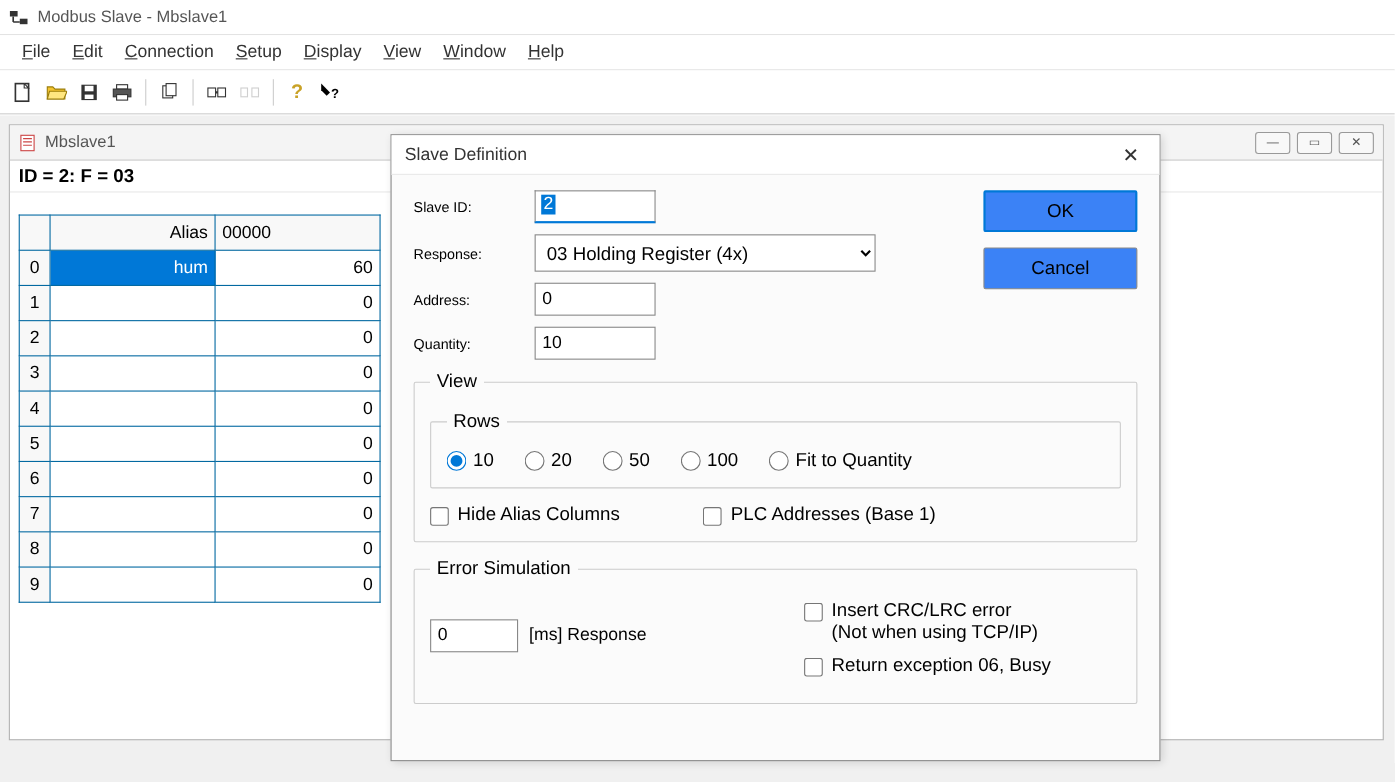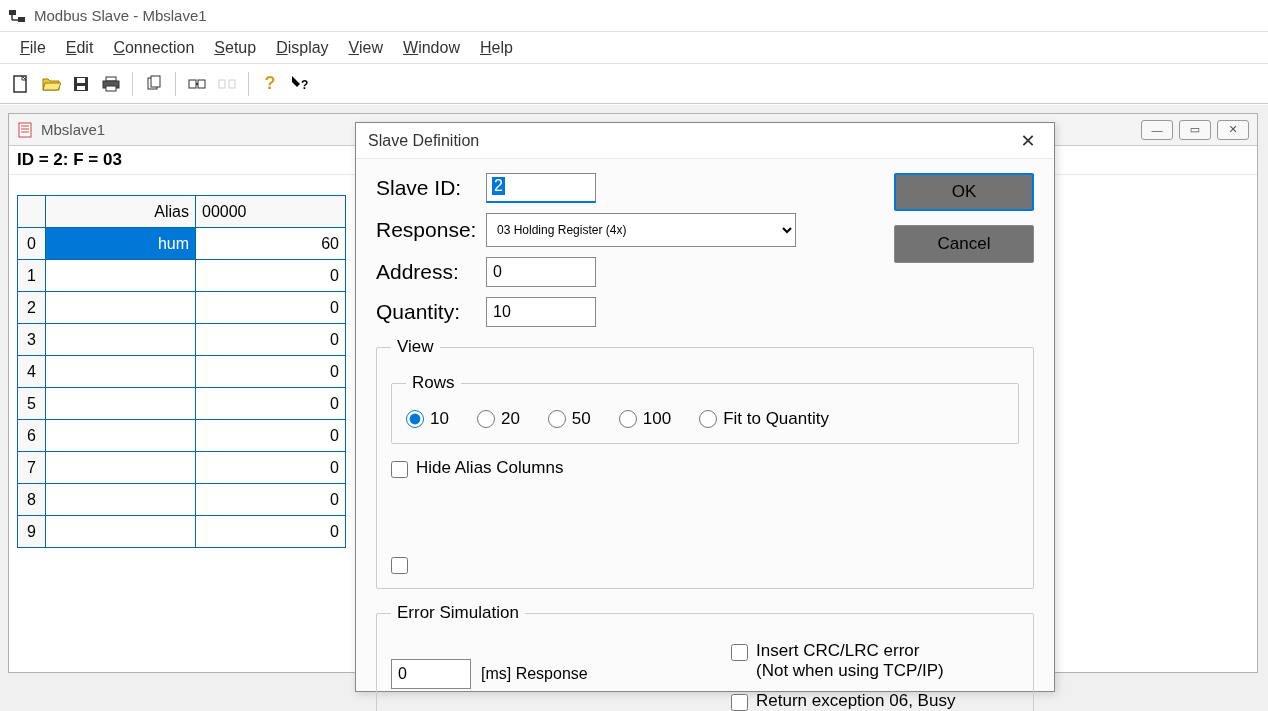--- a/index.html
+++ b/index.html
@@ -45,39 +45,39 @@
 table.grid td.alias.sel { background: #0078d7; color: #fff; padding-left: 47px; }
 
 
 .dialog { position: absolute; top: 122px; left: 355px; width: 700px; height: 570px; background: #fbfbfb; border: 1px solid #888; box-shadow: 2px 2px 8px rgba(0,0,0,0.15); z-index: 100; }
 .dlg-title { height: 36px; display: flex; align-items: center; padding: 0 12px; border-bottom: 1px solid #e8e8e8; background: #fff; }
 .dlg-title .dlg-text { font-size: 16px; color: #333; flex: 1; }
 .dlg-title .dlg-close { width: 28px; height: 28px; display: flex; align-items: center; justify-content: center; font-size: 18px; cursor: pointer; color: #333; }
 .dlg-body { padding: 14px 20px; position: relative; }
 
 .form-row { display: flex; align-items: center; margin-bottom: 10px; }
-.form-row label { width: 110px; font-size: 21px; color: #000; }
+.form-row label { width: 110px; font-size: 13px; color: #000; }
 .form-row input[type=text] { height: 30px; padding: 2px 6px; font-size: 16px; border: 1px solid #888; background: #fff; }
 .form-row input.slaveid { width: 110px; }
-.form-row select { width: 310px; height: 34px; font-size: 12px; border: 1px solid #888; background: #fff; padding: 2px 6px; }
+.form-row select { width: 310px; height: 34px; font-size: 17px; border: 1px solid #888; background: #fff; padding: 2px 6px; }
 .form-row input.addr, .form-row input.qty { width: 110px; }
 
 .dlg-btns { position: absolute; top: 14px; right: 20px; display: flex; flex-direction: column; gap: 14px; }
-.dlg-btns button { width: 140px; height: 38px; font-size: 17px; border: 1px solid #888; background: #737373; cursor: pointer; border-radius: 2px; }
+.dlg-btns button { width: 140px; height: 38px; font-size: 17px; border: 1px solid #888; background: #3b82f6; cursor: pointer; border-radius: 2px; }
 .dlg-btns button.ok { border: 2px solid #0078d7; }
 
 fieldset { border: 1px solid #ccc; border-radius: 2px; padding: 10px 14px 14px 14px; margin-top: 10px; }
 fieldset legend { font-size: 17px; color: #000; padding: 0 6px; }
 fieldset.inner { margin-top: 6px; }
 
 .radio-row { display: flex; align-items: center; gap: 28px; margin-top: 6px; }
 .radio-row label { display: flex; align-items: center; gap: 6px; font-size: 17px; cursor: pointer; }
 .radio-row input[type=radio] { width: 18px; height: 18px; accent-color: #0078d7; }
 
-.chk-row { display: flex; align-items: flex-start; gap: 76px; margin-top: 14px; flex-direction: column; }
+.chk-row { display: flex; align-items: center; gap: 76px; margin-top: 14px; }
 .chk-row label, .chk-block label { display: flex; align-items: flex-start; gap: 8px; font-size: 17px; cursor: pointer; }
 .chk-row input[type=checkbox], .chk-block input[type=checkbox] { width: 17px; height: 17px; margin-top: 3px; }
 
 .err-sim { display: flex; gap: 60px; margin-top: 8px; }
 .err-col-l { flex: 0 0 280px; }
 .err-col-r { flex: 1; }
 .err-col-l .resp { display: flex; align-items: center; gap: 10px; margin-top: 18px; }
 .err-col-l .resp input { width: 80px; height: 30px; border: 1px solid #888; padding: 2px 6px; font-size: 16px; }
 .chk-block { margin-bottom: 10px; }
 </style>
@@ -308,20 +308,21 @@
             </label>
         </div>
       </fieldset>
       <div class="chk-row">
         <label>
             <input type="checkbox" style="">
             <span>Hide Alias Columns</span>
           </label>
         <label>
             <input type="checkbox" style="">
+            <span>PLC Addresses (Base 1)</span>
           </label>
       </div>
     </fieldset>
 
     <fieldset style="margin-top:14px">
       <legend>Error Simulation</legend>
       <div class="err-sim">
         <div class="err-col-l">
           <div class="resp">
             <input type="text" value="0" style="">

